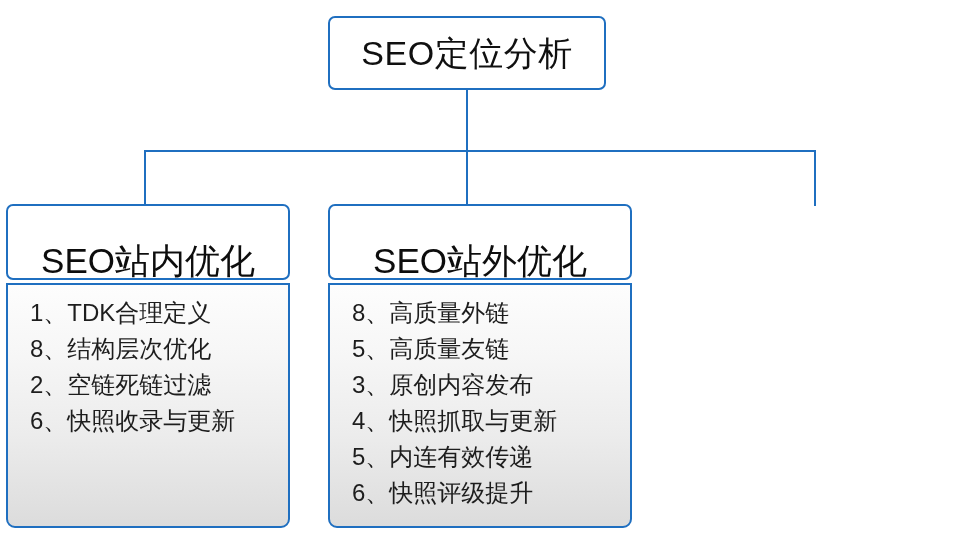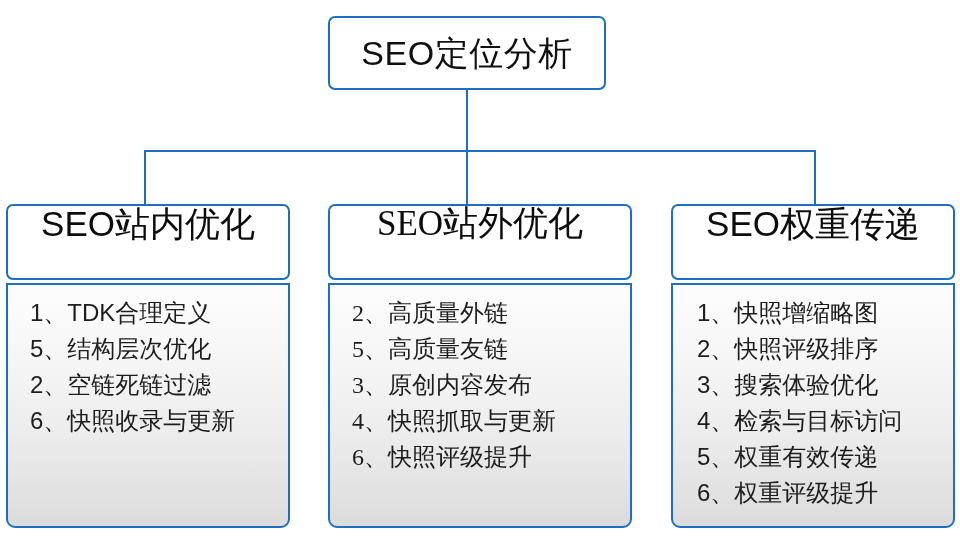--- a/index.html
+++ b/index.html
@@ -53,32 +53,32 @@
   .conn-v-left   { left: 144px; top: 150px; width: 2px;   height: 56px; }
   .conn-v-mid    { left: 466px; top: 150px; width: 2px;   height: 56px; }
   .conn-v-right  { left: 814px; top: 150px; width: 2px;   height: 56px; }
 
   
   .column {
     position: absolute;
     top: 204px;
   }
   .col-1 { left: 6px;   width: 284px; }
-  .col-2 { left: 328px; width: 304px; font-family: Liberation Serif, serif; }
+  .col-2 { left: 328px; width: 304px; }
   .col-3 { left: 671px; width: 284px; }
 
   .col-header {
     box-sizing: border-box;
     width: 100%;
     height: 76px;
     border: 2px solid #1f6fc0;
     border-radius: 7px;
     background: #ffffff;
     display: flex;
-    align-items: flex-start;
+    align-items: flex-end;
     justify-content: center;
   }
   .col-header .node-title {
     font-size: 35px;
     color: #0d0d0d;
     line-height: 1;
     white-space: nowrap;
   }
 
   .col-list {
@@ -119,51 +119,37 @@
   <div class="connector conn-v-mid"></div>
   <div class="connector conn-v-right"></div>
 
   <div class="column col-1">
     <div class="col-header">
       <span class="node-title">SEO站内优化</span>
     </div>
     <div class="col-list">
       <ol>
         <li>1、TDK合理定义</li>
-        <li>5、结构层次优化</li>
+        <li>8、结构层次优化</li>
         <li>2、空链死链过滤</li>
         <li>6、快照收录与更新</li>
       </ol>
     </div>
   </div>
 
   <div class="column col-2">
     <div class="col-header">
       <span class="node-title">SEO站外优化</span>
     </div>
     <div class="col-list">
       <ol>
-        <li>2、高质量外链</li>
+        <li>8、高质量外链</li>
         <li>5、高质量友链</li>
         <li>3、原创内容发布</li>
         <li>4、快照抓取与更新</li>
+        <li>5、内连有效传递</li>
         <li>6、快照评级提升</li>
       </ol>
     </div>
   </div>
 
-  <div class="column col-3">
-    <div class="col-header">
-      <span class="node-title">SEO权重传递</span>
-    </div>
-    <div class="col-list">
-      <ol>
-        <li>1、快照增缩略图</li>
-        <li>2、快照评级排序</li>
-        <li>3、搜索体验优化</li>
-        <li>4、检索与目标访问</li>
-        <li>5、权重有效传递</li>
-        <li>6、权重评级提升</li>
-      </ol>
-    </div>
-  </div>
 
 </div>
 
 </body></html>

